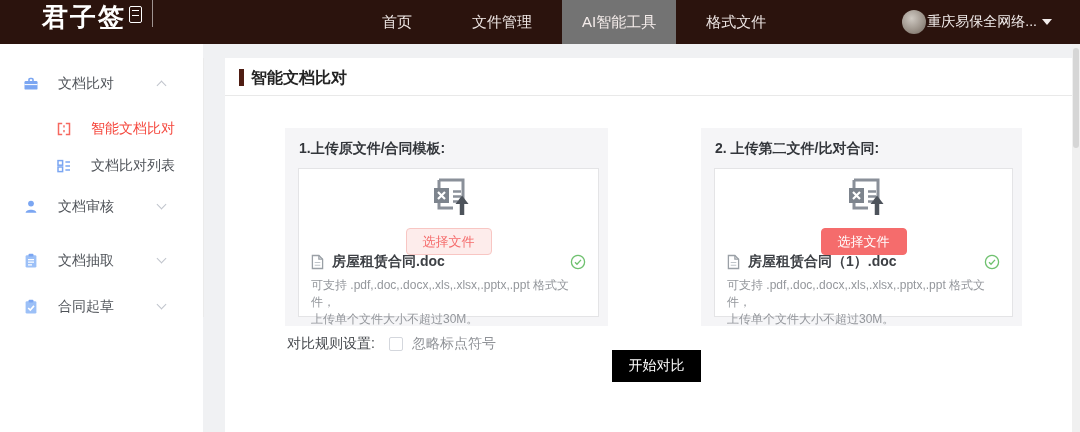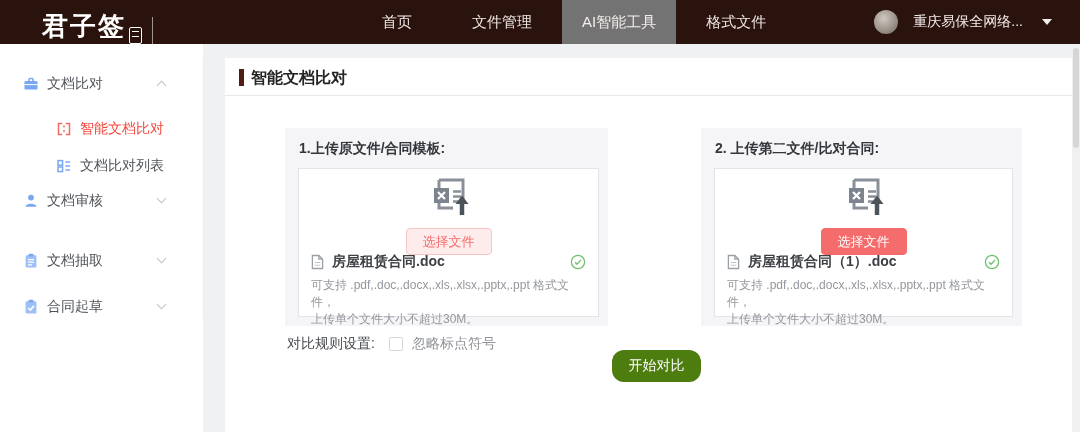--- a/index.html
+++ b/index.html
@@ -2,52 +2,52 @@
 <html><head>
 <meta charset="utf-8">
 <style>
   * { margin:0; padding:0; box-sizing:border-box; }
   html,body { width:1080px; height:432px; overflow:hidden;
     font-family:"Liberation Sans", sans-serif; background:#f0f1f3; }
 
   
   .header { position:absolute; left:0; top:0; width:1080px; height:44px;
     background:#2b130d; color:#fff; }
-  .logo { position:absolute; left:42px; top:0; height:44px; display:flex; align-items:flex-end; }
+  .logo { position:absolute; left:42px; top:0; height:44px; display:flex; align-items:flex-start; }
   .brand { font-size:26px; font-weight:bold; color:#fff;
     font-family:"DejaVu Serif", serif; letter-spacing:2px; }
   .seal { width:13px; height:17px; border:1.5px solid #fff; border-radius:2px;
     margin:6px 0 0 3px; position:relative; }
   .seal::before { content:""; position:absolute; left:2px; top:3px; right:2px;
     border-top:1.5px solid #fff; }
   .seal::after { content:""; position:absolute; left:2px; top:8px; right:2px;
     border-top:1.5px solid #fff; }
   .logo-div { width:1px; height:27px; background:rgba(255,255,255,.55); margin:0 10px 0 10px; }
   .taglines { display:flex; flex-direction:column; justify-content:center; line-height:1.25; }
   .tag1 { font-size:13px; font-weight:bold; letter-spacing:1.5px; }
   .tag2 { font-size:8.5px; letter-spacing:5px; margin-top:1px; }
 
   .nav { position:absolute; left:352px; top:0; height:44px; display:flex; }
   .nav-item { padding:0 30px; line-height:44px; font-size:15px; color:#eee6e4; cursor:pointer; }
   .nav-item.active { background:#737373; padding:0 20px; color:#f4ecea; }
 
   .userbox { position:absolute; right:28px; top:0; height:44px; display:flex;
-    align-items:center; gap:15px; cursor:pointer; }
+    align-items:center; gap:1px; cursor:pointer; }
   .avatar { width:24px; height:24px; border-radius:50%;
     background:radial-gradient(circle at 40% 35%, #cfc9c2 0%, #9d948b 55%, #6f655c 100%); }
   .username { font-size:14px; color:#f2eceb; }
   .caret { width:0; height:0; border-left:5px solid transparent; border-right:5px solid transparent;
     border-top:6px solid #f2eceb; margin-left:4px; }
 
   
   .sidebar { position:absolute; left:0; top:44px; width:203px; height:388px; background:#fff; }
   .side-divider { position:absolute; left:203px; top:58px; width:1px; height:259px; background:#ebebeb; }
   .side-item { position:absolute; left:0; width:203px; height:20px; display:flex;
     align-items:center; cursor:pointer; font-size:14px; color:#4f5359; }
-  .side-item .txt { margin-left:8px; }
+  .side-item .txt { margin-left:19px; }
   .side-item.lvl1 { padding-left:23px; }
   .side-item.lvl2 { padding-left:56px; }
   .side-item.active { color:#f5473d; }
   .chev { width:7px; height:7px; border-right:1.4px solid #c0c4cc; border-bottom:1.4px solid #c0c4cc;
     position:absolute; right:38px; }
   .chev.down { transform:rotate(45deg); top:4px; }
   .chev.up { transform:rotate(-135deg); top:8px; }
   .sicon { width:16px; height:16px; flex:0 0 16px; }
 
   
@@ -81,21 +81,21 @@
   .note { position:absolute; left:12px; right:8px; top:108px; font-size:12px;
     line-height:17px; color:#94979c; }
 
   .rules-row { position:absolute; left:62px; top:277px; height:18px; display:flex; align-items:center; }
   .rules-label { font-size:14px; color:#45484d; }
   .checkbox { width:14px; height:14px; border:1px solid #d4d7dd; border-radius:2px;
     background:#fff; margin-left:14px; cursor:pointer; }
   .rules-opt { font-size:14px; color:#8f9297; margin-left:9px; }
 
   .compare-btn { position:absolute; left:387px; top:292px; width:89px; height:32px;
-    background:#4d7c0f; color:#fff; font-size:14px; border:none; border-radius:12px;
+    background:#000000; color:#fff; font-size:14px; border:none; border-radius:0;
     cursor:pointer; font-family:"Liberation Sans", sans-serif; }
 </style>
 </head>
 <body>
 
 <div class="header">
   <div class="logo">
     <span class="brand">君子签</span>
     <span class="seal"></span>
     <span class="logo-div"></span>
@@ -138,21 +138,21 @@
 
   <div class="side-item lvl2" style="top:112px;">
     <svg class="sicon" viewBox="0 0 16 16">
       <rect x="2" y="2.6" width="4.6" height="4.6" fill="none" stroke="#7ba6f2" stroke-width="1.5"></rect>
       <rect x="2" y="9" width="4.6" height="4.6" fill="none" stroke="#7ba6f2" stroke-width="1.5"></rect>
       <path d="M9.4 4 h4.6 M9.4 8 h4.6 M9.4 12 h4.6" stroke="#7ba6f2" stroke-width="1.5"></path>
     </svg>
     <span class="txt">文档比对列表</span>
   </div>
 
-  <div class="side-item lvl1" style="top:147px;font-family:Liberation Mono, monospace;">
+  <div class="side-item lvl1" style="top:153px;font-family:Liberation Mono, monospace;">
     <svg class="sicon" viewBox="0 0 16 16">
       <circle cx="8" cy="4.6" r="2.9" fill="#7ba6f2"></circle>
       <path d="M2.6 13.8 c0-4.2 10.8-4.2 10.8 0 z" fill="#7ba6f2"></path>
     </svg>
     <span class="txt">文档审核</span>
     <span class="chev down"></span>
   </div>
 
   <div class="side-item lvl1" style="top:207px;">
     <svg class="sicon" viewBox="0 0 16 16">

